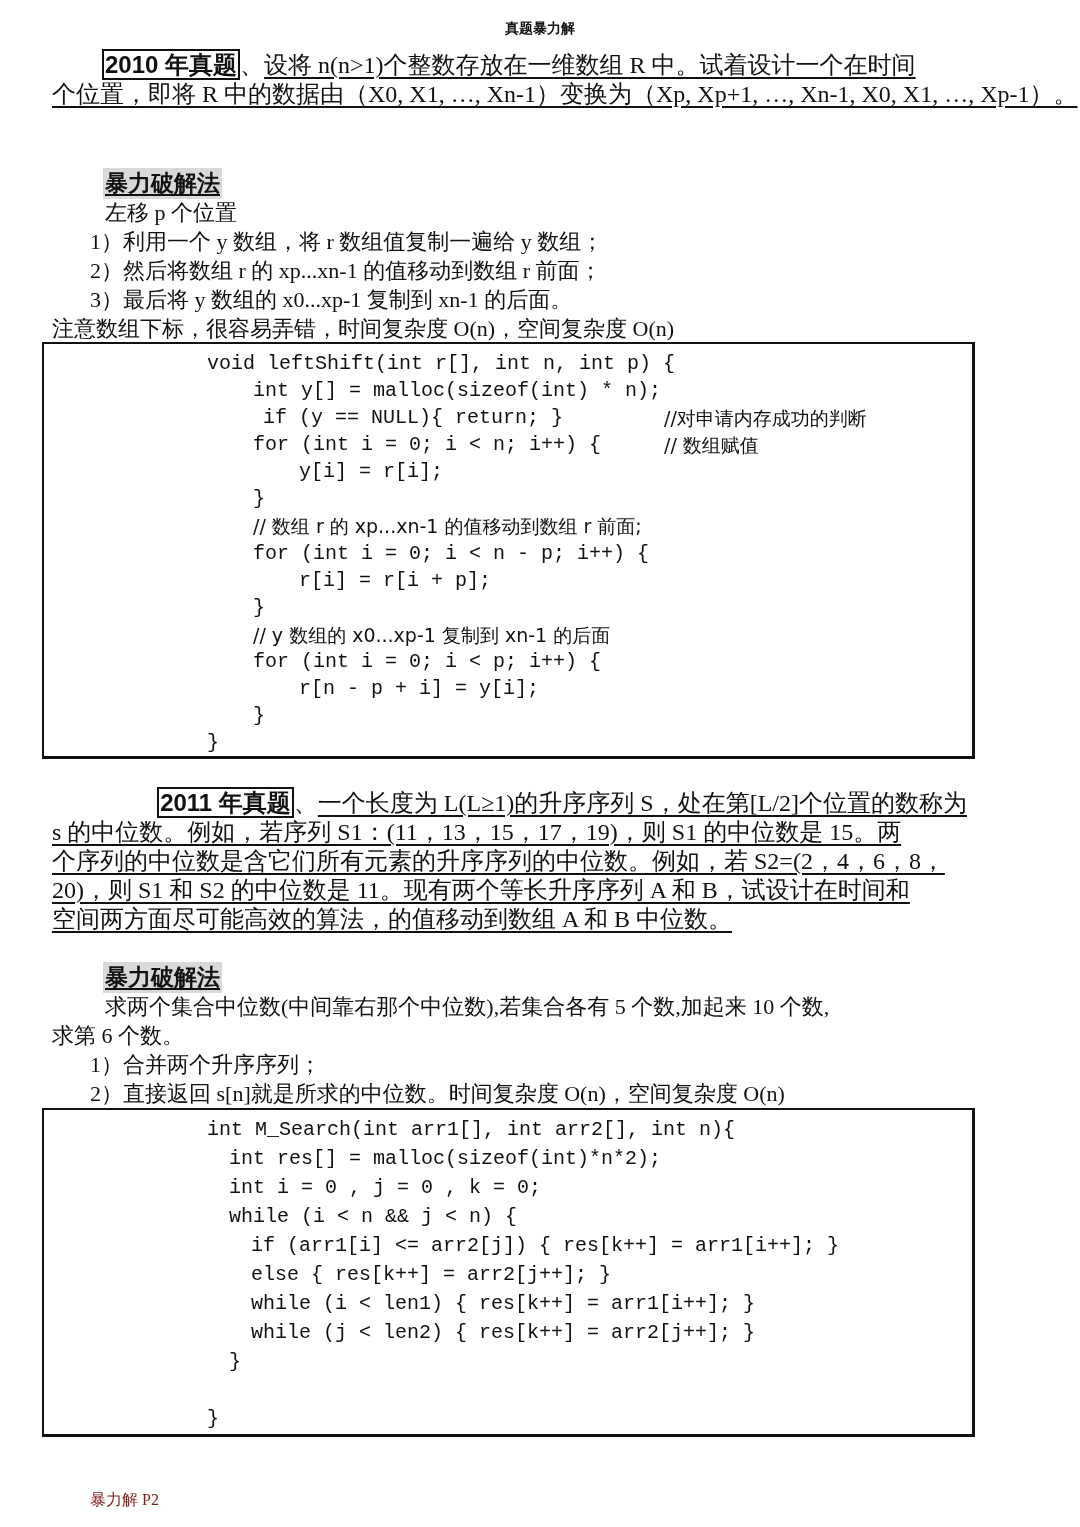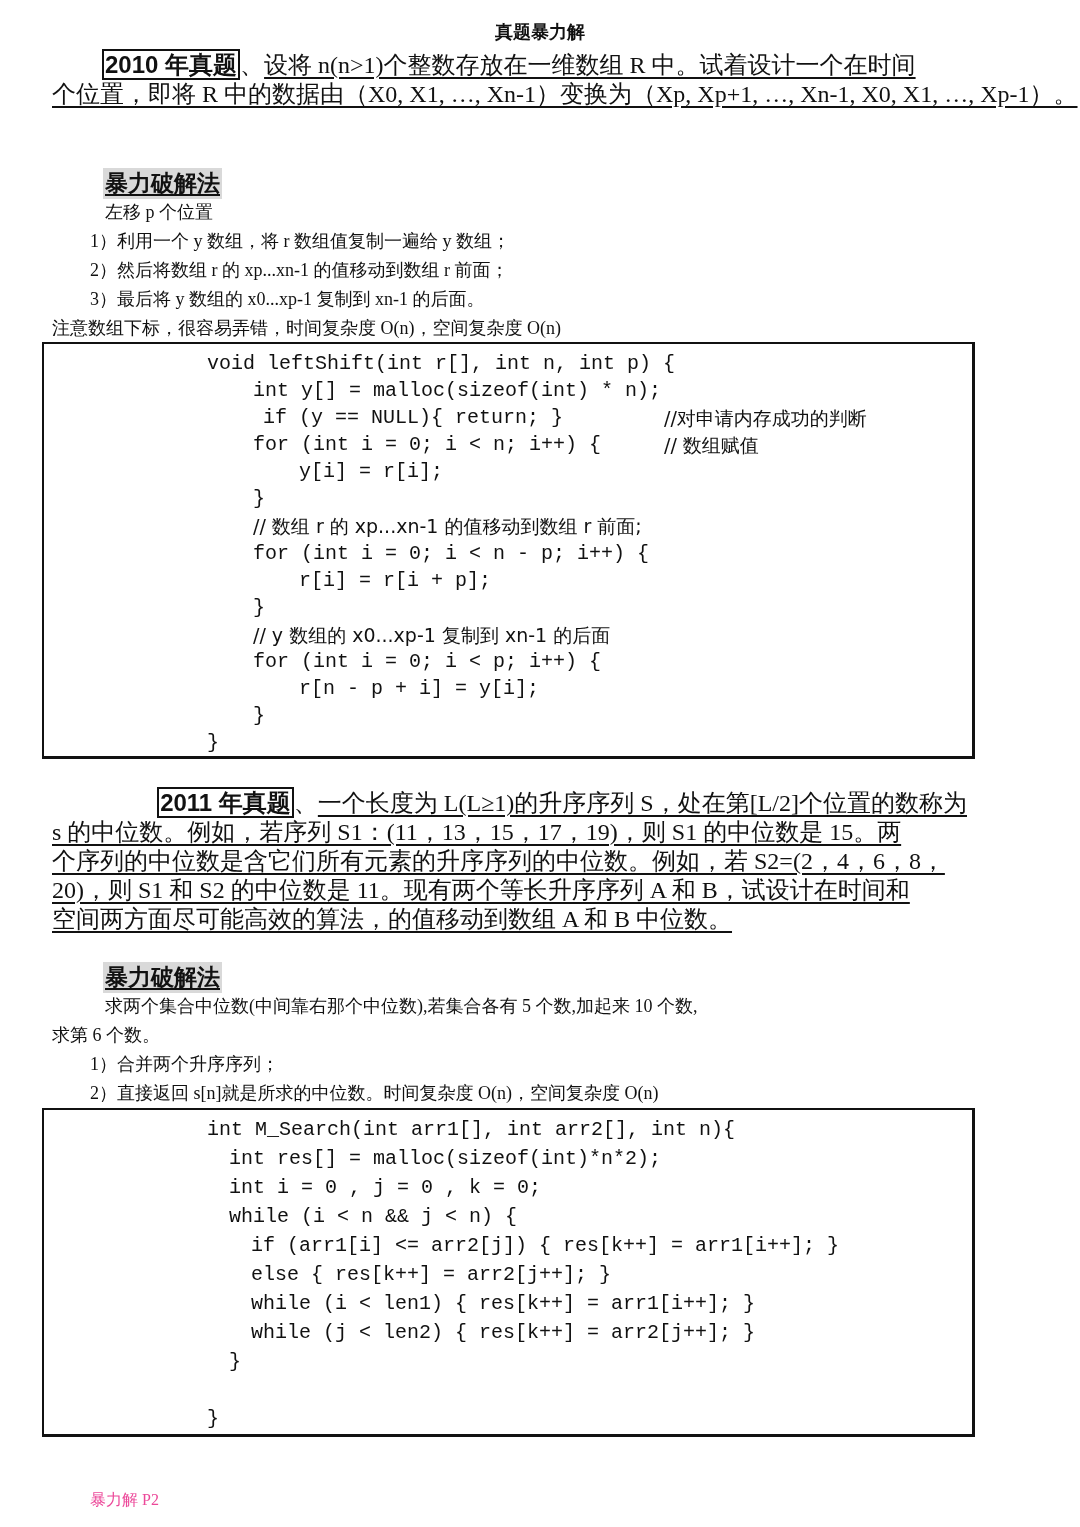--- a/index.html
+++ b/index.html
@@ -1,40 +1,40 @@
 <!DOCTYPE html>
 <html><head>
 <meta charset="utf-8">
 <style>
   html, body { margin:0; padding:0; background:#ffffff; }
   body { width:1080px; height:1527px; position:relative; overflow:hidden; color:#111; }
   .serif { font-family: "Liberation Serif", "DejaVu Serif", serif; }
   .mono { font-family: "Liberation Mono", "DejaVu Sans Mono", monospace; }
 
   .page-title { position:absolute; top:20px; left:0; width:1080px; text-align:center;
-    font-size:18px; font-weight:bold; }
+    font-size:14px; font-weight:bold; }
 
   .problem { position:absolute; left:52px; width:915px; font-size:24px; line-height:29px; }
   .problem .line { white-space:nowrap; }
   .problem .u { text-decoration:underline; text-underline-offset:4px; text-decoration-thickness:2px;margin-top:15px; }
   .year-box { border:2px solid #111; padding:0 1px; font-weight:bold;
     font-family:"Liberation Sans","DejaVu Sans",sans-serif; font-size:24px; }
 
   .method-head { position:absolute; left:103px; background:#d9d9d9; padding:0 2px;
     font-size:23px; font-weight:bold; text-decoration:underline; text-decoration-thickness:2px;
     text-underline-offset:3px; }
 
-  .body-text { position:absolute; font-size:18px; line-height:29px; white-space:nowrap; }
+  .body-text { position:absolute; font-size:22px; line-height:29px; white-space:nowrap; }
 
   .code-box { position:absolute; left:42px; width:928px; border:2px solid #111;
     border-right-width:3px; border-bottom-width:3px; background:#fff; }
   .code-line { position:absolute; white-space:pre; font-size:20px; }
   .cmt { font-family:"DejaVu Sans", sans-serif; font-size:19px; }
 
-  .footer { position:absolute; left:90px; top:1490px; font-size:16px; color:#ec4899; }
+  .footer { position:absolute; left:90px; top:1490px; font-size:16px; color:#7f1d1d; }
 </style>
 </head>
 <body>
 
 <div class="page-title serif">真题暴力解</div>
 
 <div class="problem serif" style="top:50px;">
   <div class="line" style="padding-left:50px;">
     <span class="year-box">2010 年真题</span><span>、</span><span class="u">设将 n(n&gt;1)个整数存放在一维数组 R 中。试着设计一个在时间</span>
   </div>

